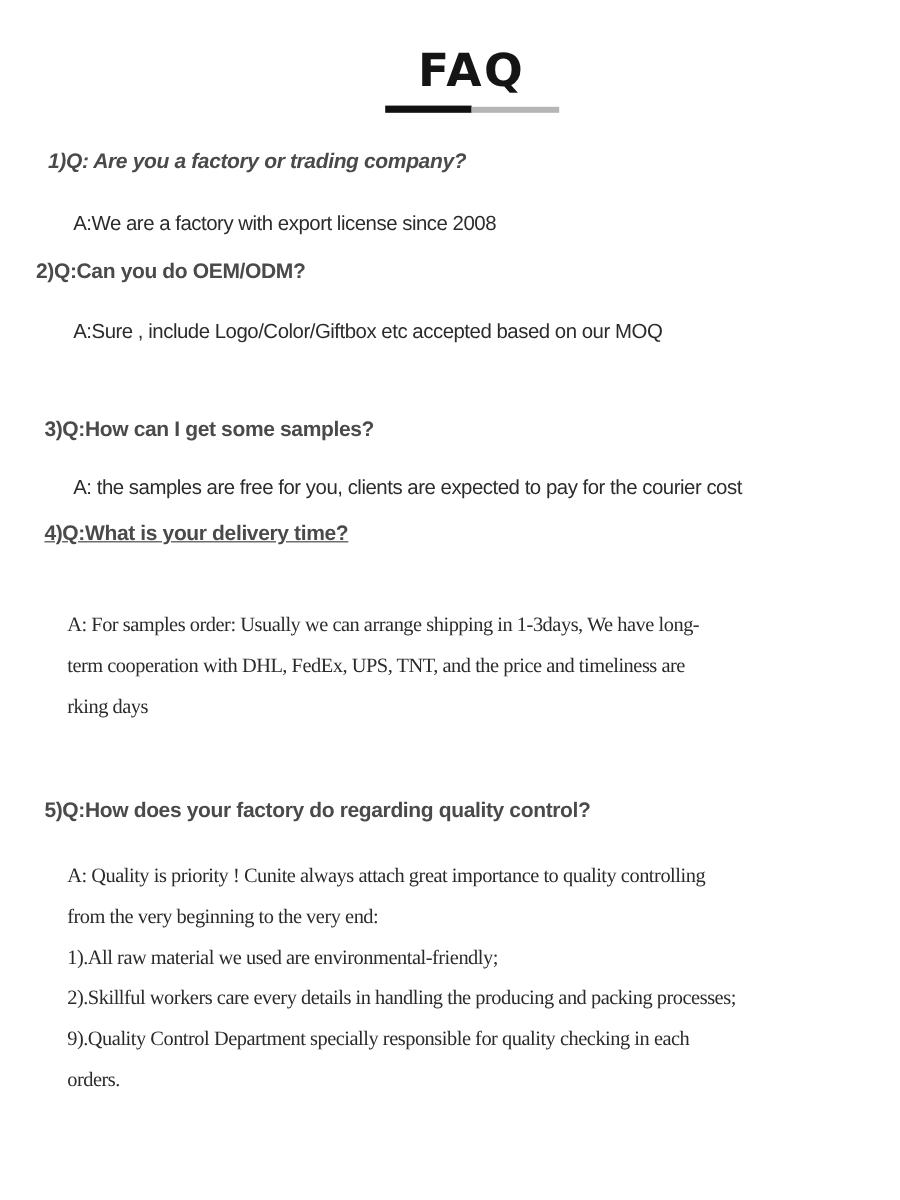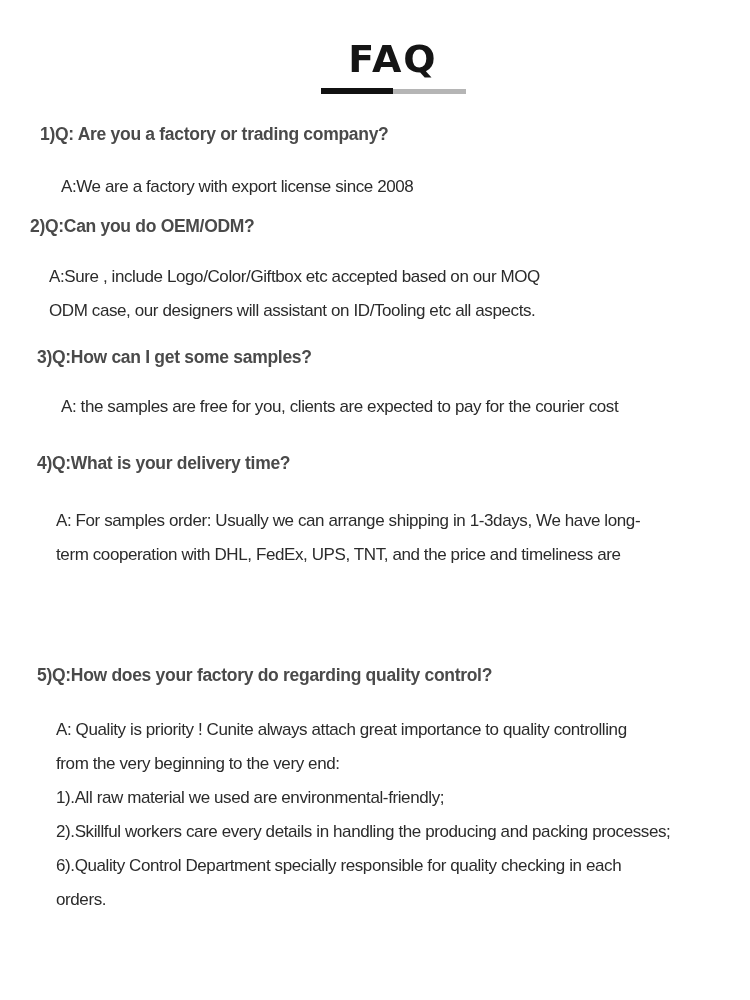--- a/index.html
+++ b/index.html
@@ -72,45 +72,45 @@
 <body>
 
 <div>
 
   <div class="title">FAQ</div>
   <div class="title-bar">
     <div class="dark"></div>
     <div class="light"></div>
   </div>
 
-  <div class="q" style="left:40px; top:124px;">1)Q: Are you a factory or trading company?</div>
+  <div class="q" style="left:40px; top:124px;font-style:italic;">1)Q: Are you a factory or trading company?</div>
   <div class="a" style="left:61px; top:170px;">
     <span class="a-line">A:We are a factory with export license since 2008</span>
   </div>
 
   <div class="q" style="left:30px; top:216px;">2)Q:Can you do OEM/ODM?</div>
-  <div class="a" style="left:49px; top:260px;">
+  <div class="a" style="left:61px; top:260px;">
     <span class="a-line">A:Sure , include Logo/Color/Giftbox etc accepted based on our MOQ</span>
-    <span class="a-line">ODM case, our designers will assistant on ID/Tooling etc all aspects.</span>
   </div>
 
   <div class="q" style="left:37px; top:347px;text-align:center;">3)Q:How can I get some samples?</div>
   <div class="a" style="left:61px; top:390px;">
     <span class="a-line">A: the samples are free for you, clients are expected to pay for the courier cost</span>
   </div>
 
-  <div class="q" style="left:37px; top:453px;">4)Q:What is your delivery time?</div>
-  <div class="a" style="left:56px; top:504px;">
+  <div class="q" style="left:37px; top:434px;text-decoration:underline;">4)Q:What is your delivery time?</div>
+  <div class="a" style="left:56px; top:504px;font-family:Liberation Serif, serif;">
     <span class="a-line">A: For samples order: Usually we can arrange shipping in 1-3days, We have long-</span>
     <span class="a-line">term cooperation with DHL, FedEx, UPS, TNT, and the price and timeliness are</span>
+    <span class="a-line">rking days</span>
   </div>
 
   <div class="q" style="left:37px; top:665px;">5)Q:How does your factory do regarding quality control?</div>
-  <div class="a" style="left:56px; top:713px;">
+  <div class="a" style="left:56px; top:713px;font-family:Liberation Serif, serif;">
     <span class="a-line">A: Quality is priority ! Cunite always attach great importance to quality controlling</span>
     <span class="a-line">from the very beginning to the very end:</span>
     <span class="a-line">1).All raw material we used are environmental-friendly;</span>
     <span class="a-line">2).Skillful workers care every details in handling the producing and packing processes;</span>
-    <span class="a-line">6).Quality Control Department specially responsible for quality checking in each</span>
+    <span class="a-line">9).Quality Control Department specially responsible for quality checking in each</span>
     <span class="a-line">orders.</span>
   </div>
 
 </div>
 
 </body></html>

